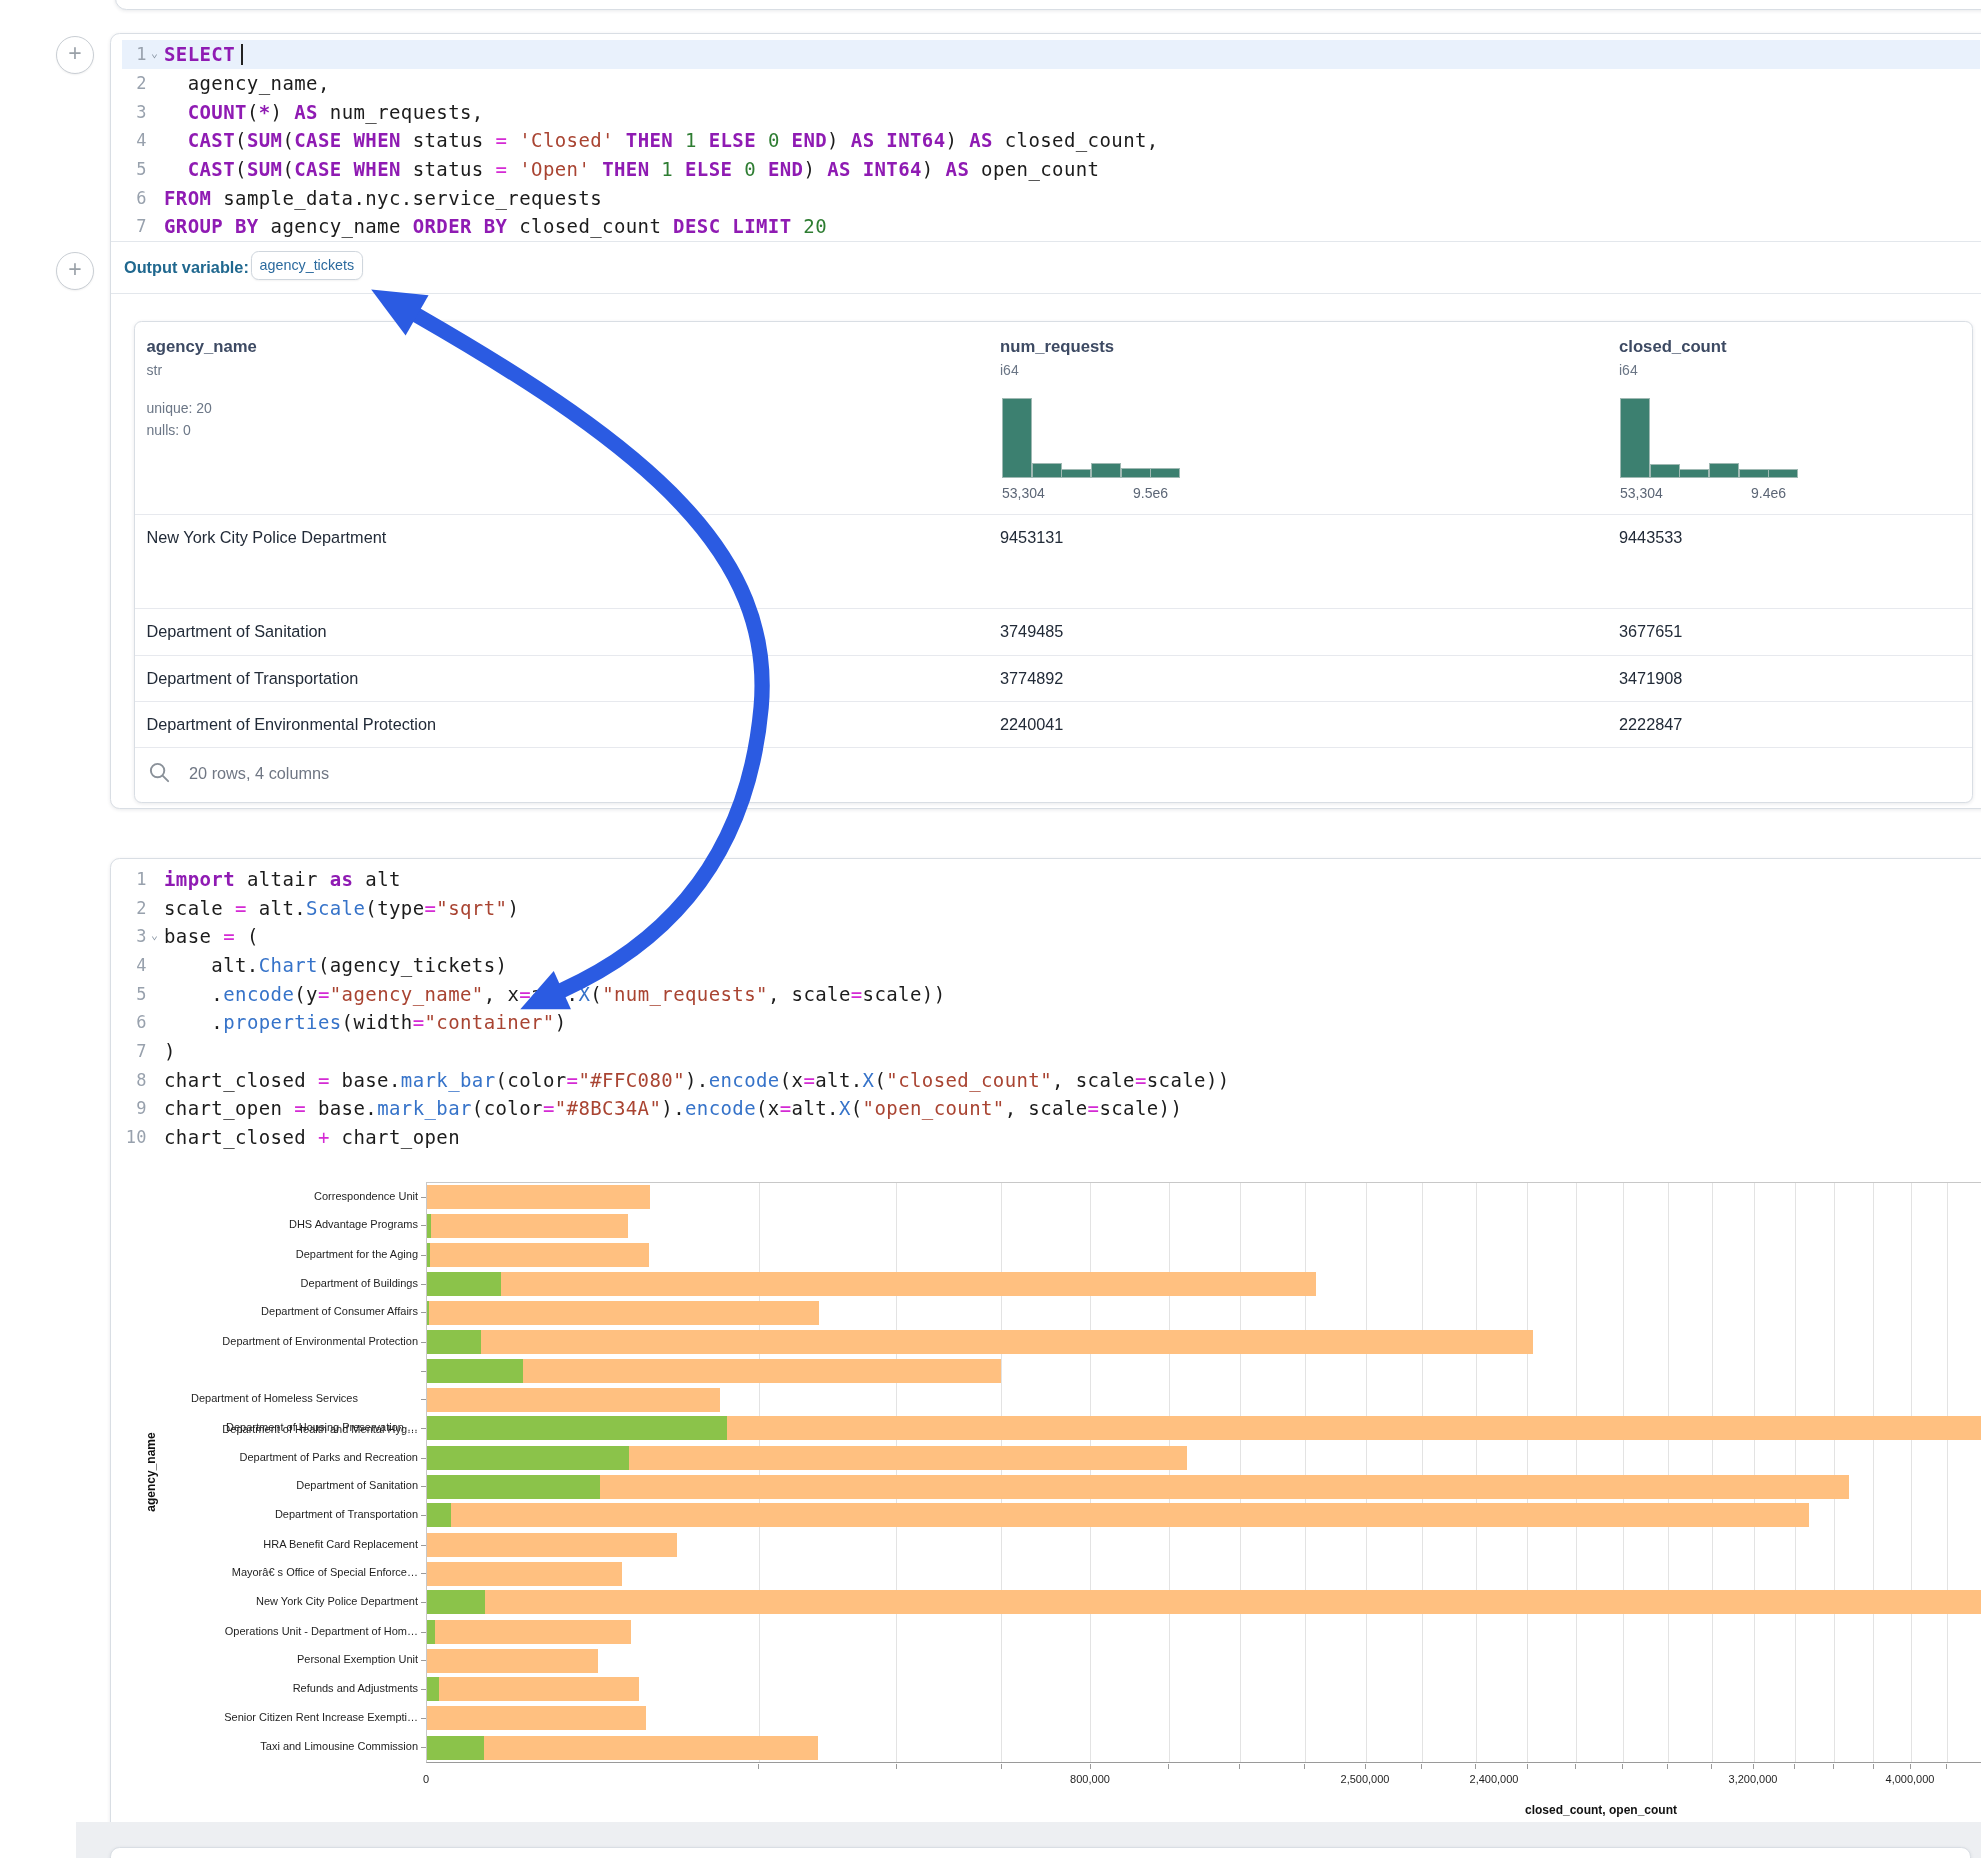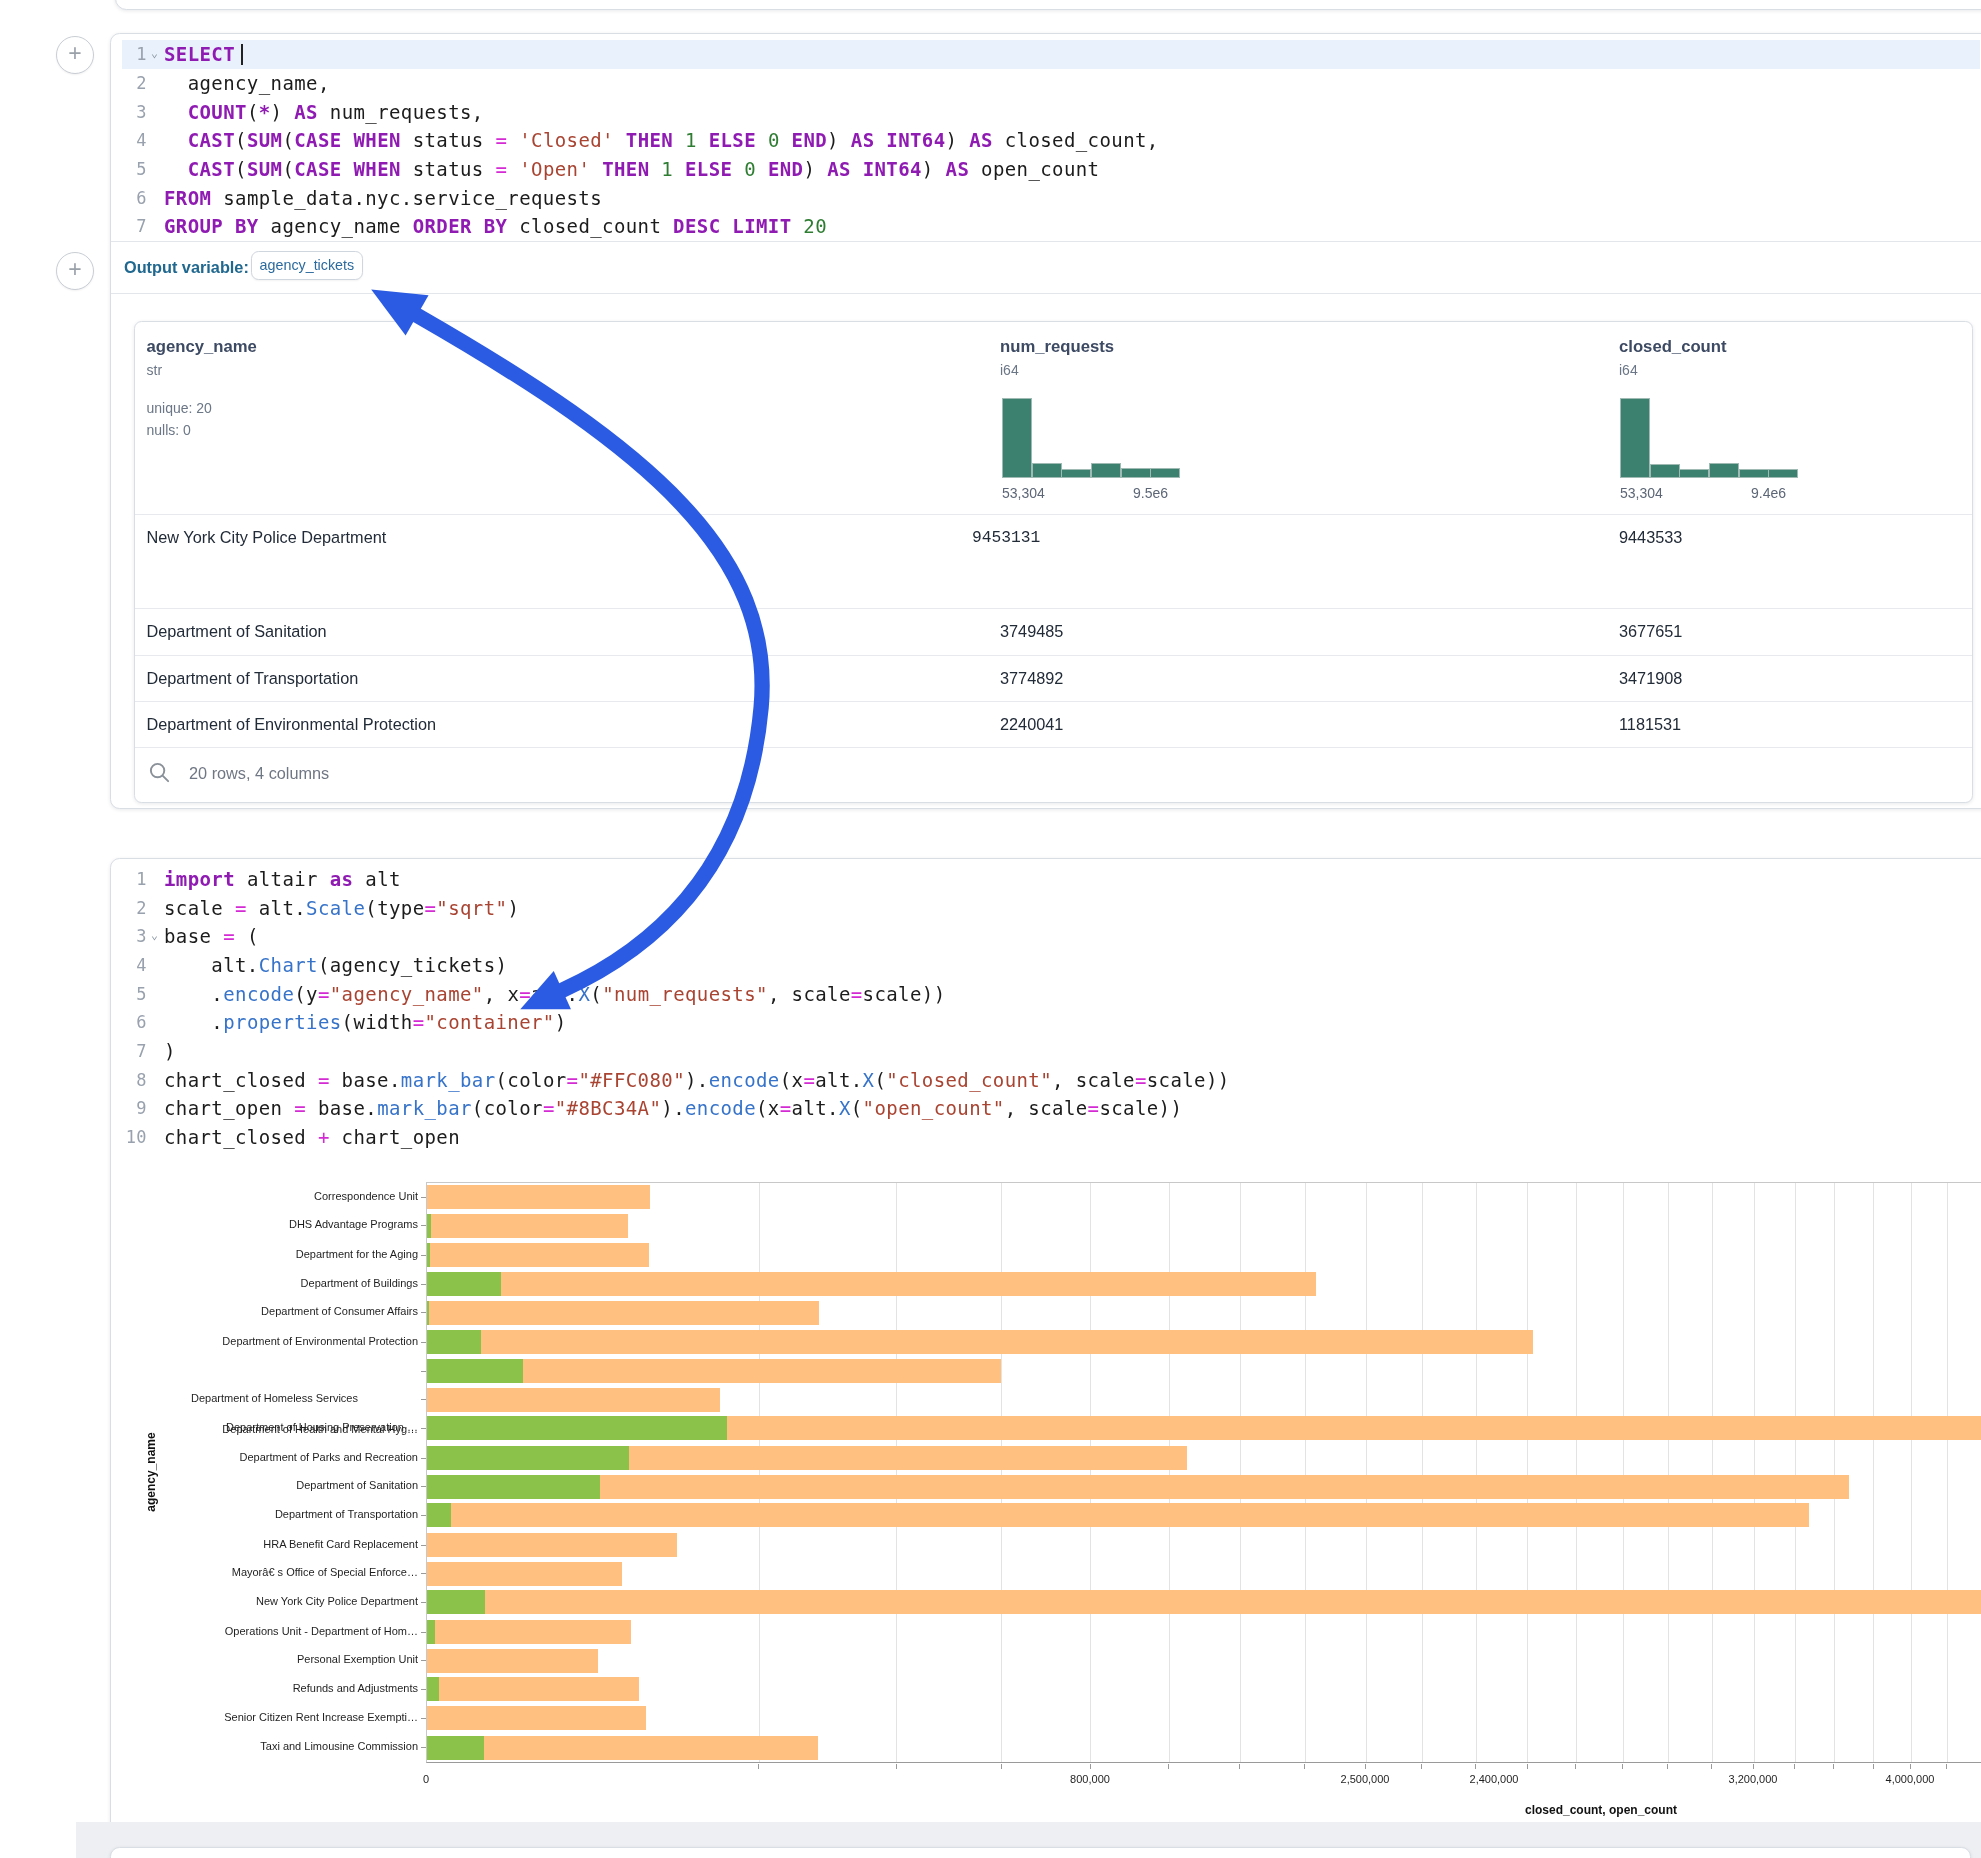--- a/index.html
+++ b/index.html
@@ -98,37 +98,37 @@
         <div class="hbar" style="left: 30px; height: 12.4px;"></div>
         <div class="hbar" style="left: 59px; height: 6.7px;"></div>
         <div class="hbar" style="left: 89px; height: 13.4px;"></div>
         <div class="hbar" style="left: 119px; height: 6.7px;"></div>
         <div class="hbar" style="left: 148px; height: 6.7px;"></div>
       </div>
       <div class="hlab" style="left: 1485px; top: 163px;">53,304</div>
       <div class="hlab" style="left: 1616px; top: 163px;">9.4e6</div>
       <div class="trow" style="top: 192px;">
         <div class="tcell" style="left: 11.5px;">New York City Police Department</div>
-        <div class="tcell" style="left: 837px; font-family: Liberation Mono, monospace;">9453131</div>
+        <div class="tcell" style="left: 865px;">9453131</div>
         <div class="tcell" style="left: 1484px;">9443533</div>
       </div>
       <div class="trow" style="top: 286px;">
         <div class="tcell" style="left: 11.5px;">Department of Sanitation</div>
         <div class="tcell" style="left: 865px; text-align: right;">3749485</div>
         <div class="tcell" style="left: 1484px;">3677651</div>
       </div>
       <div class="trow" style="top: 333px;">
         <div class="tcell" style="left: 11.5px;">Department of Transportation</div>
         <div class="tcell" style="left: 865px;">3774892</div>
         <div class="tcell" style="left: 1484px;">3471908</div>
       </div>
       <div class="trow" style="top: 379px;">
         <div class="tcell" style="left: 11.5px;">Department of Environmental Protection</div>
         <div class="tcell" style="left: 865px;">2240041</div>
-        <div class="tcell" style="left: 1484px;">1181531</div>
+        <div class="tcell" style="left: 1484px;">2222847</div>
       </div>
       <div class="tfoot">
         <svg viewBox="0 0 24 24" style="position: absolute; left: 13.4px; top: 13.4px; width: 23px; height: 23px;">
           <circle cx="10" cy="10" r="7" fill="none" stroke="#8a9199" stroke-width="2"></circle>
           <line x1="15.5" y1="15.5" x2="21" y2="21" stroke="#8a9199" stroke-width="2" stroke-linecap="round"></line>
         </svg>
         <div class="tfoot-text">20 rows, 4 columns</div>
       </div>
     </div>
 

